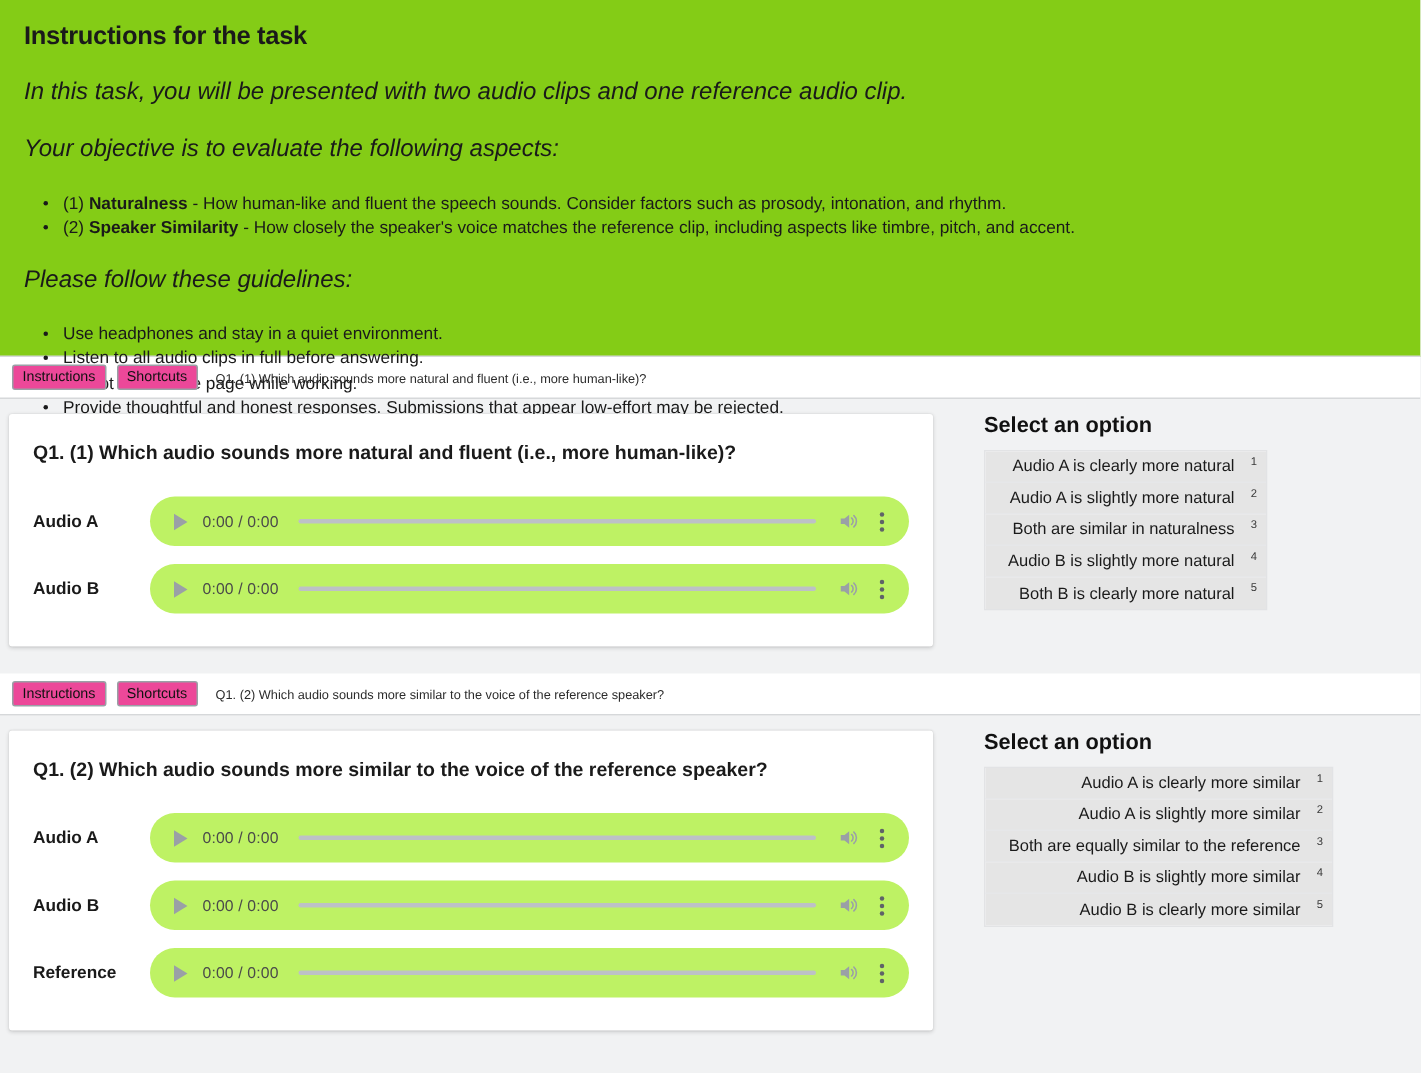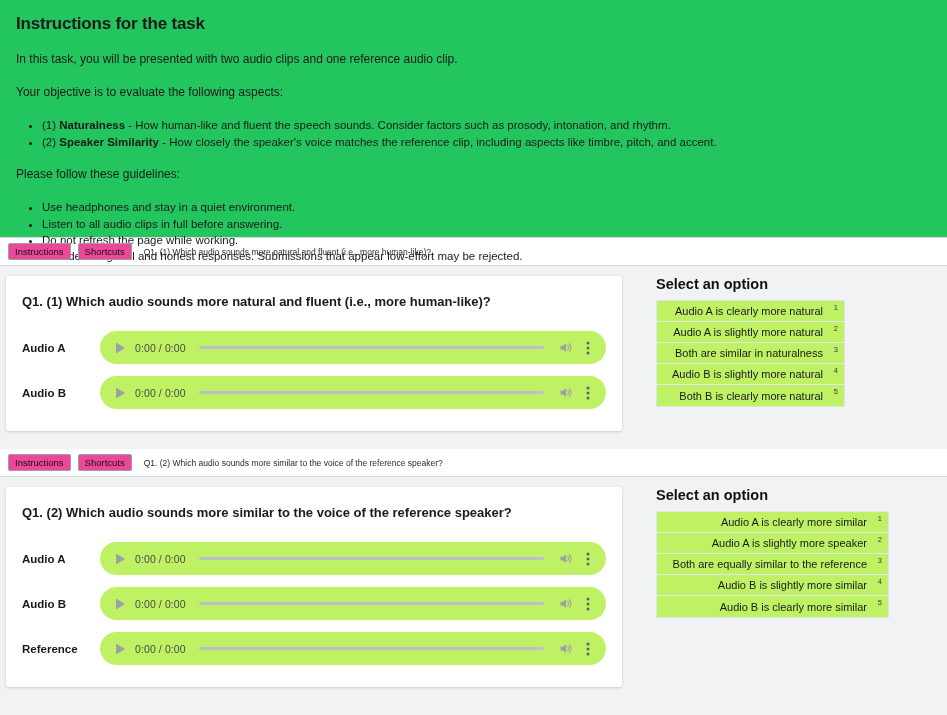--- a/index.html
+++ b/index.html
@@ -7,35 +7,36 @@
     margin: 0; padding: 0;
     width: 947px; height: 715px;
     background: #f1f2f3;
     font-family: "Liberation Sans", sans-serif;
     color: #1a1a1a;
     overflow: hidden;
   }
 
   
   .instructions-card {
-    background: #22c55e;
+    background: #84cc16;
     border-bottom: 1px solid #d6d8da;
     padding: 14px 16px 18px 16px;
     height: 238px;
   }
   .instructions-title {
     font-size: 17px;
     font-weight: bold;
     margin: 0 0 18px 0;
     letter-spacing: -0.2px;
   }
   .instructions-card p {
-    font-size: 12px;
+    font-size: 16px;
     margin: 0 0 17px 0;
     line-height: 1.3;
+    font-style: italic;
   }
   .instructions-card ul {
     margin: 0 0 17px 0;
     padding-left: 26px;
     list-style: disc;
   }
   .instructions-card li {
     font-size: 11.5px;
     line-height: 1.42;
   }
@@ -161,21 +162,21 @@
     border: 1px solid #e2e3e5;
     background: #ffffff;
   }
   .option-row {
     display: flex;
     align-items: center;
     justify-content: flex-end;
     height: 21px;
     border-bottom: 1px solid #e6e7e9;
     padding: 0 6px 0 10px;
-    background: #bef264;
+    background: #e5e5e5;
     cursor: pointer;
   }
   .option-row:last-child { border-bottom: none; }
   .option-label {
     font-size: 11px;
     color: #1a1a1a;
     white-space: nowrap;
   }
   .option-key {
     font-size: 7.5px;
@@ -406,21 +407,21 @@
     </div>
 
     <div class="options-panel panel-q2">
       <div class="options-title">Select an option</div>
       <div class="options-list">
         <div class="option-row">
           <span class="option-label">Audio A is clearly more similar</span>
           <span class="option-key">1</span>
         </div>
         <div class="option-row">
-          <span class="option-label">Audio A is slightly more speaker</span>
+          <span class="option-label">Audio A is slightly more similar</span>
           <span class="option-key">2</span>
         </div>
         <div class="option-row">
           <span class="option-label">Both are equally similar to the reference</span>
           <span class="option-key">3</span>
         </div>
         <div class="option-row">
           <span class="option-label">Audio B is slightly more similar</span>
           <span class="option-key">4</span>
         </div>

